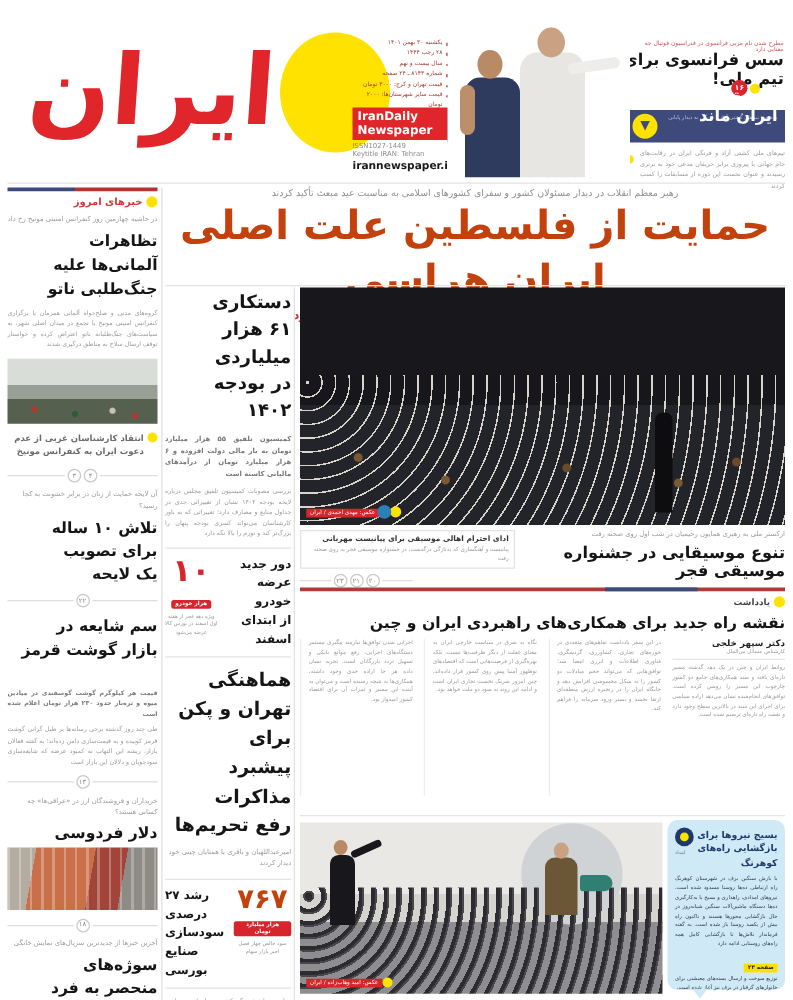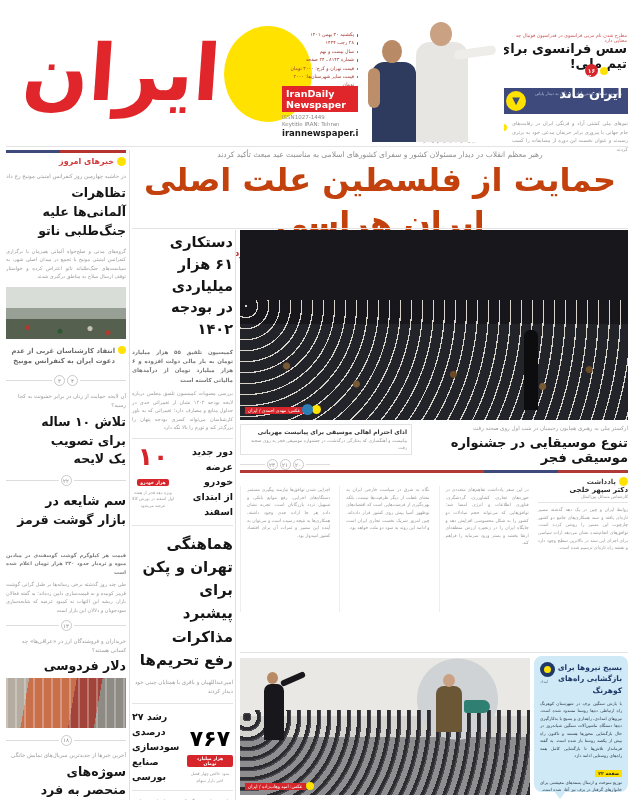--- a/index.html
+++ b/index.html
@@ -171,26 +171,26 @@
   </div>
   <div class="hline" style="position:static;width:101px"></div>
 
   <div class="h pre" style="font-size:15px;line-height:1.55;margin:7px 0 6px">هماهنگی
 تهران و پکن برای
 پیشبرد مذاکرات
 رفع تحریم‌ها</div>
   <div class="k" style="margin-bottom:7px">امیرعبداللهیان و باقری با همتایان چینی خود دیدار کردند</div>
 
   <div class="hline" style="position:static;width:101px"></div>
-  <div style="display:flex;gap:4px;padding:5px 0;align-items:flex-end">
+  <div style="display:flex;gap:4px;padding:5px 0;align-items:flex-start">
     <div class="h pre" style="flex:1;font-size:9.5px;line-height:1.6;text-align:left">رشد ۲۷ درصدی
 سودسازی
 صنایع بورسی</div>
     <div style="width:46px;text-align:center;flex:none;order:-1">
-      <div style="font-size:22px;font-weight:bold;color:#000000;line-height:1">۷۶۷</div>
+      <div style="font-size:22px;font-weight:bold;color:#c2410c;line-height:1">۷۶۷</div>
       <span class="pill">هزار میلیارد تومان</span>
       <div style="font-size:4.2px;color:#999;line-height:1.6;margin-top:2px;text-align:center">سود خالص چهار فصل اخیر بازار سهام</div>
     </div>
   </div>
   <div class="hline" style="position:static;width:101px"></div>
 
   <div class="k" style="margin:6px 0 4px;font-size:5px">معاون میراث فرهنگی کشور در نامه‌ای به وزارت راه و شهرسازی درباره طرح ۵۷ هکتاری حرم تا حرم خواستار شد</div>
 
 </div>
 
@@ -225,20 +225,21 @@
 
 <div class="abs" style="left:240px;top:470px;width:388px;height:2.5px;background:#b03a36">
   <span class="abs" style="left:63%;top:0;width:19%;height:2.5px;background:#3e4a7c"></span>
 </div>
 
 <div class="abs" style="left:240px;top:477px;width:388px;height:172px">
   <div style="display:flex;align-items:center;justify-content:flex-start;gap:3px">
     <span class="dot" style="width:9px;height:9px;background:#ffe200"></span>
     <span style="font-size:7px;font-weight:bold;color:#444">یادداشت</span>
   </div>
+  <div class="h" style="font-size:12.5px;margin:4px 0 6px">نقشه راه جدید برای همکاری‌های راهبردی ایران و چین</div>
   <div style="display:grid;grid-template-columns:repeat(4,1fr);gap:9px;height:126px;overflow:hidden">
     <div>
       <div style="font-size:7px;font-weight:bold;color:#222;text-align:right">دکتر سپهر خلجی</div>
       <div style="font-size:4.3px;color:#999;text-align:right;border-bottom:1px solid #e5e5e5;padding-bottom:3px;margin-bottom:3px">کارشناس مسائل بین‌الملل</div>
       <div class="t" style="font-size:4.5px">روابط ایران و چین در یک دهه گذشته مسیر تازه‌ای یافته و سند همکاری‌های جامع دو کشور چارچوب این مسیر را روشن کرده است. توافق‌های انجام‌شده نشان می‌دهد اراده سیاسی برای اجرای این سند در بالاترین سطح وجود دارد و نقشه راه تازه‌ای ترسیم شده است.</div>
     </div>
     <div class="t" style="font-size:4.5px;border-left:1px solid #eee;padding-left:6px">در این سفر یادداشت تفاهم‌های متعددی در حوزه‌های تجاری، کشاورزی، گردشگری، فناوری اطلاعات و انرژی امضا شد؛ توافق‌هایی که می‌تواند حجم مبادلات دو کشور را به شکل محسوسی افزایش دهد و جایگاه ایران را در زنجیره ارزش منطقه‌ای ارتقا بخشد و بستر ورود سرمایه را فراهم کند.</div>
     <div class="t" style="font-size:4.5px;border-left:1px solid #eee;padding-left:6px">نگاه به شرق در سیاست خارجی ایران به معنای غفلت از دیگر ظرفیت‌ها نیست، بلکه بهره‌گیری از فرصت‌هایی است که اقتصادهای نوظهور آسیا پیش روی کشور قرار داده‌اند. چین امروز شریک نخست تجاری ایران است و ادامه این روند به سود دو ملت خواهد بود.</div>
     <div class="t" style="font-size:4.5px;border-left:1px solid #eee;padding-left:6px">اجرایی شدن توافق‌ها نیازمند پیگیری مستمر دستگاه‌های اجرایی، رفع موانع بانکی و تسهیل تردد بازرگانان است. تجربه نشان داده هر جا اراده جدی وجود داشته، همکاری‌ها به نتیجه رسیده است و می‌توان به آینده این مسیر و ثمرات آن برای اقتصاد کشور امیدوار بود.</div>
   </div>

